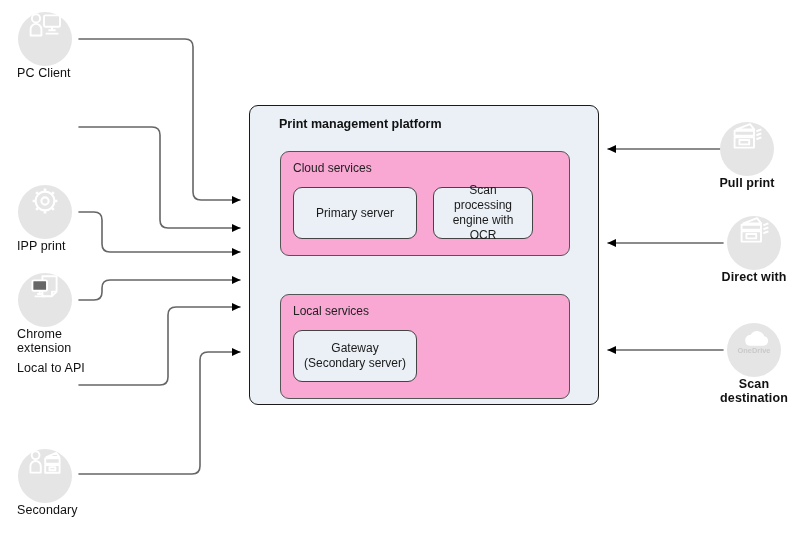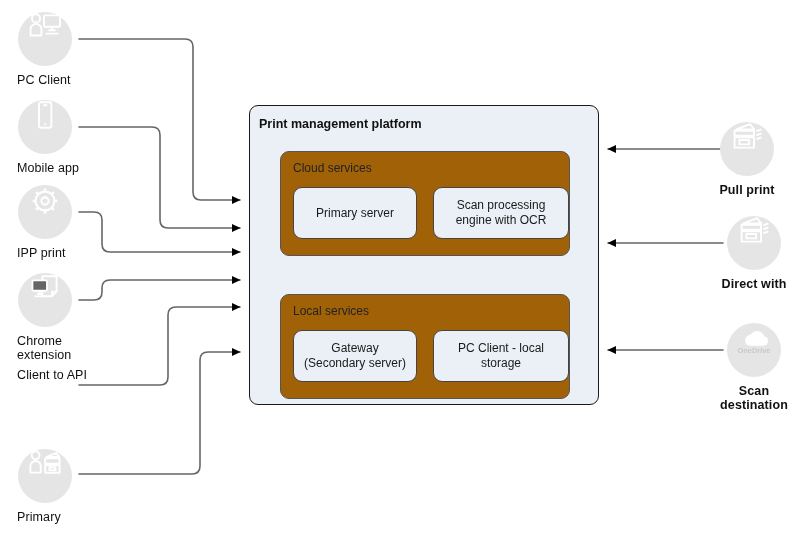--- a/index.html
+++ b/index.html
@@ -41,21 +41,20 @@
     height: 54px;
     border-radius: 50%;
     background: #e5e5e5;
     margin: 0 auto;
     display: flex;
     align-items: flex-start;
     justify-content: center;
   }
   .node .disc svg { display: block; }
   .node .cap {
-    margin-top: 7px;
     font-size: 12.5px;
     line-height: 14px;
     color: #111111;
     font-weight: 700;
     letter-spacing: .1px;
     white-space: pre-line;
   }
   .node.left { text-align: left; width: 130px; }
   .node.left .disc { margin: 0 0 0 2px; }
   .node.left .cap { text-align: left; padding-left: 1px; font-weight: 400; }
@@ -68,31 +67,31 @@
     top: 105px;
     width: 350px;
     height: 300px;
     background: #eaf0f6;
     border: 1px solid #1a1a1a;
     border-radius: 9px;
     box-sizing: border-box;
   }
   #platform > .ptitle {
     position: absolute;
-    left: 9px;
+    left: 29px;
     top: 11px;
     font-size: 12.5px;
     font-weight: 700;
     color: #111111;
   }
   .group {
     position: absolute;
     left: 30px;
     width: 290px;
-    background: #a16207;
+    background: #f9a8d4;
     border: 1px solid #555555;
     border-radius: 9px;
     box-sizing: border-box;
   }
   #group-cloud { top: 45px; height: 105px; }
   #group-local { top: 180px; height: 105px; margin-top: 8px; }
   .group > .gtitle {
     position: absolute;
     left: 12px;
     top: 9px;
@@ -111,21 +110,21 @@
     align-items: center;
     justify-content: center;
     text-align: center;
     font-size: 12px;
     line-height: 15px;
     color: #1a1a1a;
     padding: 2px 6px;
     white-space: pre-line;
   }
   .cell.c1 { left: 12px; width: 124px; text-align: center; }
-  .cell.c2 { left: 152px; width: 136px; }
+  .cell.c2 { left: 152px; width: 100px; }
 </style>
 </head>
 <body>
 
 <div id="canvas">
 
   <svg id="wires" viewBox="0 0 808 540" width="808" height="540">
     <defs>
       <marker id="arrR" markerWidth="9" markerHeight="9" refX="8" refY="4.5" orient="auto" markerUnits="userSpaceOnUse">
         <path d="M0,0.6 L8.5,4.5 L0,8.4 z" fill="#000000"></path>
@@ -163,51 +162,37 @@
       <div class="gtitle">Cloud services</div>
       <div class="cell c1">Primary server</div>
       <div class="cell c2">Scan processing
 engine with OCR</div>
     </div>
 
     <div class="group" id="group-local">
       <div class="gtitle">Local services</div>
       <div class="cell c1">Gateway
 (Secondary server)</div>
-      <div class="cell c2">PC Client - local
-storage</div>
     </div>
   </div>
 
   <div class="node left" style="left:16px; top:12px;">
     <div class="disc">
       <svg width="34" height="28" viewBox="0 0 34 28">
         <g fill="none" stroke="#ffffff" stroke-width="1.9" stroke-linejoin="round">
           <circle cx="8" cy="6.4" r="4.1"></circle>
           <path d="M2.6,23.5 v-6.2 a5.4,5.4 0 0 1 10.8,0 v6.2 z"></path>
           <rect x="16" y="3.4" width="16" height="11.4" rx="1.4"></rect>
           <path d="M20.4,18.2 h7.2 M24,14.8 v3.4 M17.6,21.6 h12.8"></path>
         </g>
       </svg>
     </div>
     <div class="cap">PC Client</div>
   </div>
 
-  <div class="node left" style="left:16px; top:100px;">
-    <div class="disc">
-      <svg width="34" height="30" viewBox="0 0 34 30">
-        <g fill="none" stroke="#ffffff" stroke-width="1.9" stroke-linejoin="round">
-          <rect x="11" y="2.2" width="12.4" height="25.6" rx="2"></rect>
-          <path d="M15.2,5.2 h4"></path>
-          <circle cx="17.2" cy="24.4" r="1.15" fill="#ffffff" stroke="none"></circle>
-        </g>
-      </svg>
-    </div>
-    <div class="cap">Mobile app</div>
-  </div>
 
   <div class="node left" style="left:16px; top:273px;">
     <div class="disc">
       <svg width="32" height="30" viewBox="0 0 32 30">
         <g fill="none" stroke="#ffffff" stroke-width="1.9" stroke-linejoin="round">
           <path d="M13.4,3.2 h14.2 v15.4 l-4.6,4.6 h-9.6 z"></path>
           <path d="M27.6,18.6 h-4.6 v4.6"></path>
           <rect x="3.4" y="7.4" width="14.6" height="10.4" rx="1.3" fill="#666666"></rect>
           <path d="M8.2,21 h5 M10.7,17.8 v3.2 M5.6,23.4 h10.2"></path>
         </g>
@@ -227,37 +212,37 @@
             <path d="M16,3.6 v3.4 M16,25 v3.4 M3.6,16 h3.4 M25,16 h3.4"></path>
             <path d="M7.2,7.2 l2.4,2.4 M22.4,22.4 l2.4,2.4 M24.8,7.2 l-2.4,2.4 M9.6,22.4 l-2.4,2.4"></path>
           </g>
         </g>
       </svg>
     </div>
     <div class="cap">IPP print</div>
   </div>
 
   <div class="node left" style="left:16px; top:361px;">
-    <div class="cap">Client to API</div>
+    <div class="cap">Local to API</div>
   </div>
 
   <div class="node left" style="left:16px; top:449px;">
     <div class="disc">
       <svg width="34" height="29" viewBox="0 0 34 29">
         <g fill="none" stroke="#ffffff" stroke-width="1.9" stroke-linejoin="round">
           <circle cx="7.6" cy="6.2" r="3.9"></circle>
           <path d="M2.4,23.6 v-6.4 a5.2,5.2 0 0 1 10.4,0 v6.4 z"></path>
           <path d="M18.4,8.2 l9.8,-4.4 l3.2,4.2 h-13 z"></path>
           <rect x="17.2" y="9.4" width="14.4" height="5.2"></rect>
           <rect x="17.2" y="16" width="14.4" height="7.8"></rect>
           <path d="M21.4,18.2 h6 v3 h-6 z"></path>
         </g>
       </svg>
     </div>
-    <div class="cap">Primary</div>
+    <div class="cap">Secondary</div>
   </div>
 
   <div class="node right" style="left:692px; top:122px;">
     <div class="disc">
       <svg width="34" height="30" viewBox="0 0 34 30">
         <g fill="none" stroke="#ffffff" stroke-width="1.9" stroke-linejoin="round">
           <path d="M6.4,7.4 l13.6,-5.2 l4.2,5.2 z"></path>
           <rect x="4.6" y="8.8" width="19.4" height="5"></rect>
           <rect x="4.6" y="15.2" width="19.4" height="10.4"></rect>
           <path d="M9.4,18 h9.8 v4.4 h-9.8 z"></path>

